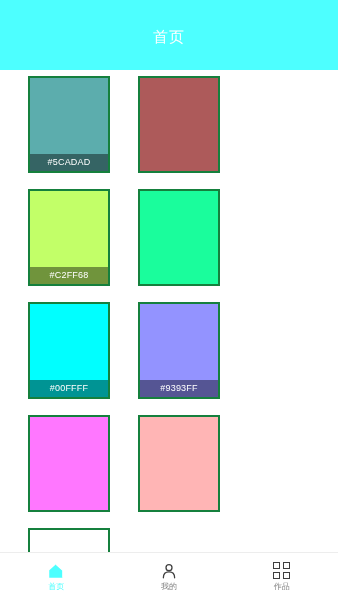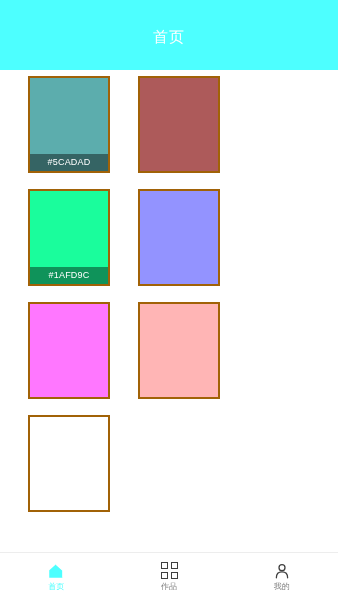--- a/index.html
+++ b/index.html
@@ -44,21 +44,21 @@
   }
   .grid {
     display:flex;
     flex-wrap:wrap;
     padding:0 14px;
   }
   .card {
     width:82px;
     height:97px;
     margin:0 14px 16px 14px;
-    border:2px solid #a16207;
+    border:2px solid #15803d;
     background:#ffffff;
     position:relative;
     overflow:hidden;
     display:flex;
     flex-direction:column;
     justify-content:flex-end;
   }
   .card .swatch {
     position:absolute;
     left:0; top:0; right:0; bottom:0;
@@ -121,25 +121,33 @@
   <div class="content">
     <div class="grid">
         <div class="card">
           <div class="swatch" style="background: rgb(92, 173, 173);"></div>
           <div class="card-label">#5CADAD</div>
         </div>
         <div class="card">
           <div class="swatch" style="background: rgb(173, 90, 90);"></div>
         </div>
         <div class="card">
+          <div class="swatch" style="background: rgb(194, 255, 104);"></div>
+          <div class="card-label">#C2FF68</div>
+        </div>
+        <div class="card">
           <div class="swatch" style="background: rgb(26, 253, 156);"></div>
-          <div class="card-label">#1AFD9C</div>
+        </div>
+        <div class="card">
+          <div class="swatch" style="background: rgb(0, 255, 255);"></div>
+          <div class="card-label">#00FFFF</div>
         </div>
         <div class="card">
           <div class="swatch" style="background: rgb(147, 147, 255);"></div>
+          <div class="card-label">#9393FF</div>
         </div>
         <div class="card">
           <div class="swatch" style="background: rgb(255, 119, 255);"></div>
         </div>
         <div class="card">
           <div class="swatch" style="background: rgb(255, 181, 181);"></div>
         </div>
         <div class="card">
           <div class="swatch" style="background: rgb(255, 255, 255);"></div>
         </div>
@@ -150,32 +158,32 @@
       <div class="tab active">
         <div class="tab-icon">
           <svg width="18" height="18" viewBox="0 0 24 24">
             <path d="M12 3 L21 11 L21 21 L3 21 L3 11 Z" fill="#4DFFFF"></path>
             <path d="M12 3 L21 11 L21 21" fill="none" stroke="#ffffff" stroke-width="1.4"></path>
           </svg>
         </div>
         <div class="tab-label">首页</div>
       </div>
       <div class="tab">
+        <div class="tab-icon">
+          <svg width="18" height="18" viewBox="0 0 24 24">
+            <circle cx="12" cy="7.5" r="4" fill="none" stroke="#3f3f3f" stroke-width="1.7"></circle>
+            <path d="M4.5 21 C4.5 15.8 8 13.2 12 13.2 C16 13.2 19.5 15.8 19.5 21" fill="none" stroke="#3f3f3f" stroke-width="1.7" stroke-linecap="round"></path>
+          </svg>
+        </div>
+        <div class="tab-label">我的</div>
+      </div>
+      <div class="tab">
         <div class="tab-icon grid-icon">
           <i></i>
           <i></i>
           <i></i>
           <i></i>
         </div>
         <div class="tab-label">作品</div>
       </div>
-      <div class="tab">
-        <div class="tab-icon">
-          <svg width="18" height="18" viewBox="0 0 24 24">
-            <circle cx="12" cy="7.5" r="4" fill="none" stroke="#3f3f3f" stroke-width="1.7"></circle>
-            <path d="M4.5 21 C4.5 15.8 8 13.2 12 13.2 C16 13.2 19.5 15.8 19.5 21" fill="none" stroke="#3f3f3f" stroke-width="1.7" stroke-linecap="round"></path>
-          </svg>
-        </div>
-        <div class="tab-label">我的</div>
-      </div>
     </div>
 
 </div>
 
 </body></html>

